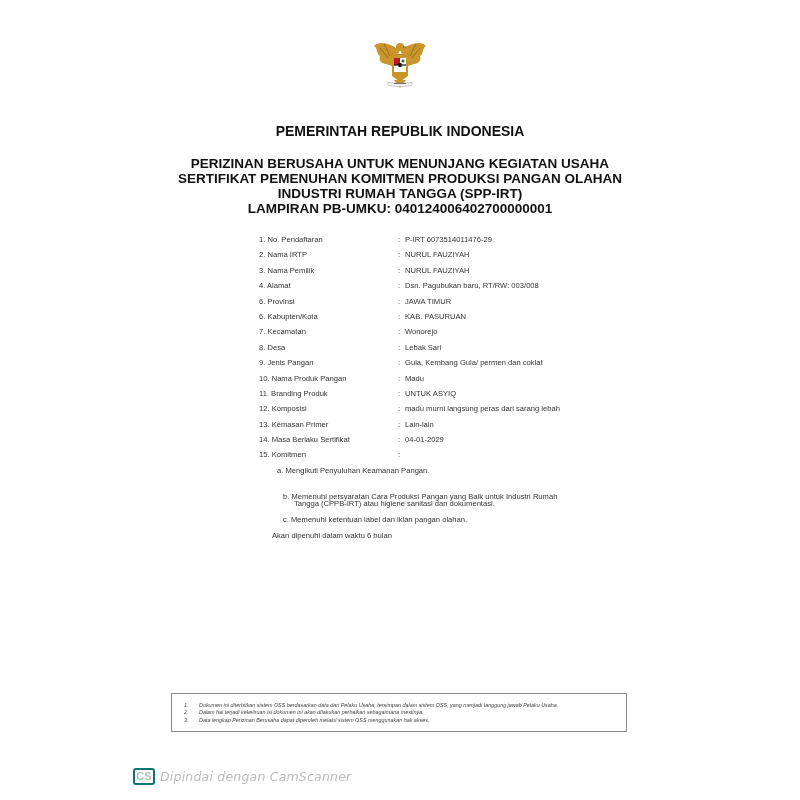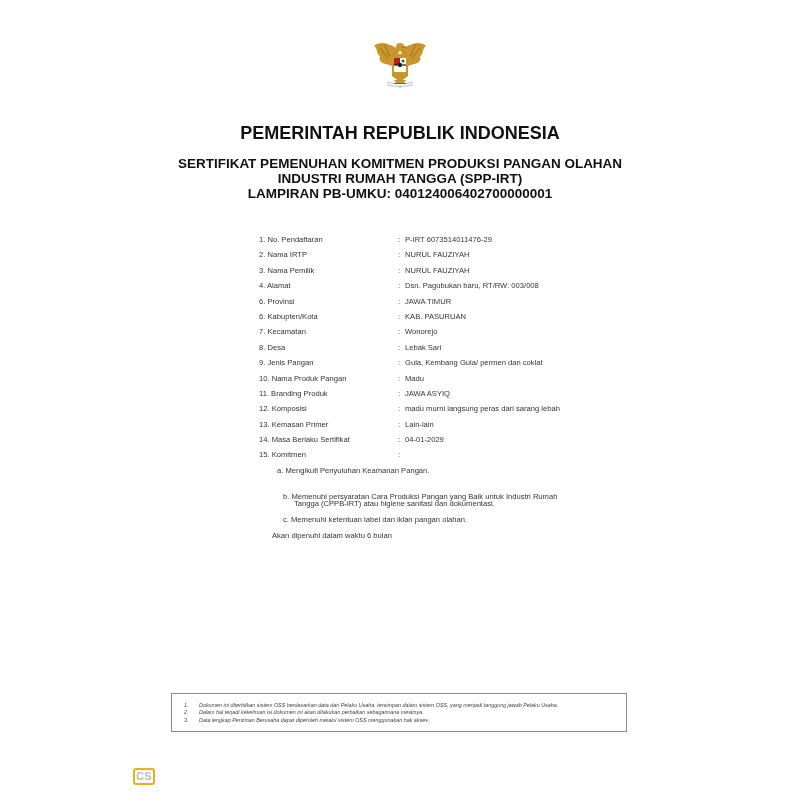--- a/index.html
+++ b/index.html
@@ -2,39 +2,39 @@
 <html><head>
 <meta charset="utf-8">
 <style>
   html, body { margin: 0; padding: 0; }
   body {
     width: 800px; height: 800px; background: #ffffff; position: relative; overflow: hidden;
     font-family: "Liberation Sans", sans-serif; color: #222;
   }
   .emblem { position: absolute; left: 370px; top: 36px; width: 60px; height: 58px; }
   .title-block { position: absolute; left: 0; width: 800px; text-align: center; font-weight: bold; color: #111; }
-  .gov-title { top: 123px; font-size: 18px; }
+  .gov-title { top: 123px; font-size: 14px; }
   .main-title { top: 156px; font-size: 13.5px; line-height: 15px; }
   .main-title div { white-space: nowrap; }
   .fields { position: absolute; left: 259px; top: 234px; width: 360px; font-size: 7.6px; color: #333; }
   .field-row { position: relative; height: 15.4px; line-height: 12px; }
   .field-label { position: absolute; left: 0; white-space: nowrap; }
   .field-colon { position: absolute; left: 139px; }
   .field-value { position: absolute; left: 146px; white-space: nowrap; }
   .commit { position: absolute; font-size: 7.6px; color: #333; white-space: nowrap; }
   .footer-box {
     position: absolute; left: 171px; top: 693px; width: 456px; height: 39px;
     border: 1px solid #8a8a8a; box-sizing: border-box;
   }
   .footer-notes { position: absolute; left: 12px; top: 8px; font-size: 5.4px; font-style: italic; color: #444; line-height: 7.3px; }
   .footer-note { position: relative; white-space: nowrap; padding-left: 15px; }
   .footer-note .num { position: absolute; left: 0; }
   .watermark { position: absolute; left: 133px; top: 768px; display: flex; align-items: center; color: #bdbdbd; }
   .cs-logo {
-    width: 22px; height: 17px; border: 2px solid #eab308; border-radius: 3px; box-sizing: border-box;
+    width: 22px; height: 17px; border: 2px solid #0f766e; border-radius: 3px; box-sizing: border-box;
     font-family: "Liberation Sans", sans-serif; font-weight: bold; font-size: 11px; line-height: 13px;
     text-align: center; color: #bcbcbc; margin-right: 5px;
   }
   .wm-text { font-family: "DejaVu Sans", sans-serif; font-style: italic; font-size: 12.5px; letter-spacing: 0.2px; color: #bcbcbc; }
 </style>
 </head>
 <body>
 
 <div class="emblem">
   <svg width="60" height="58" viewBox="0 0 60 58">
@@ -57,20 +57,21 @@
     <circle cx="33" cy="25" r="1.5" fill="#1a6b2a"></circle>
 
     <path d="M24 44 L30 52 L36 44 Z" fill="#c8962a"></path>
     <path d="M18 46 C22 48 38 48 42 46 L42 49 C38 51 22 51 18 49 Z" fill="#f3f3f3" stroke="#999" stroke-width="0.5"></path>
     <rect x="24" y="47" width="12" height="1" fill="#666"></rect>
   </svg>
 </div>
 
 <div class="title-block gov-title">PEMERINTAH REPUBLIK INDONESIA</div>
 <div class="title-block main-title">
+  <div>PERIZINAN BERUSAHA UNTUK MENUNJANG KEGIATAN USAHA</div>
   <div>SERTIFIKAT PEMENUHAN KOMITMEN PRODUKSI PANGAN OLAHAN</div>
   <div>INDUSTRI RUMAH TANGGA (SPP-IRT)</div>
   <div>LAMPIRAN PB-UMKU: 040124006402700000001</div>
 </div>
 
 <div class="fields">
   <div class="field-row">
     <span class="field-label">1.  No. Pendaftaran</span>
     <span class="field-colon">:</span>
     <span class="field-value">P-IRT 6073514011476-29</span>
@@ -116,21 +117,21 @@
     <span class="field-value">Gula, Kembang Gula/ permen dan coklat</span>
   </div>
   <div class="field-row">
     <span class="field-label">10.  Nama Produk Pangan</span>
     <span class="field-colon">:</span>
     <span class="field-value">Madu</span>
   </div>
   <div class="field-row">
     <span class="field-label">11.  Branding Produk</span>
     <span class="field-colon">:</span>
-    <span class="field-value">JAWA ASYIQ</span>
+    <span class="field-value">UNTUK ASYIQ</span>
   </div>
   <div class="field-row">
     <span class="field-label">12.  Komposisi</span>
     <span class="field-colon">:</span>
     <span class="field-value">madu murni langsung peras dari sarang lebah</span>
   </div>
   <div class="field-row">
     <span class="field-label">13.  Kemasan Primer</span>
     <span class="field-colon">:</span>
     <span class="field-value">Lain-lain</span>
@@ -165,13 +166,14 @@
     </div>
     <div class="footer-note">
       <span class="num">3.</span>
       <span>Data lengkap Perizinan Berusaha dapat diperoleh melalui sistem OSS menggunakan hak akses.</span>
     </div>
   </div>
 </div>
 
 <div class="watermark">
   <div class="cs-logo">CS</div>
+  <span class="wm-text">Dipindai dengan CamScanner</span>
 </div>
 
 </body></html>

